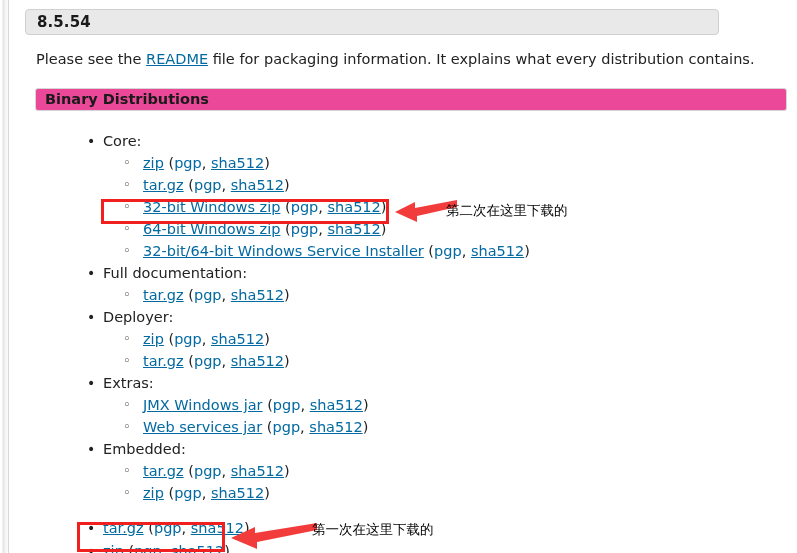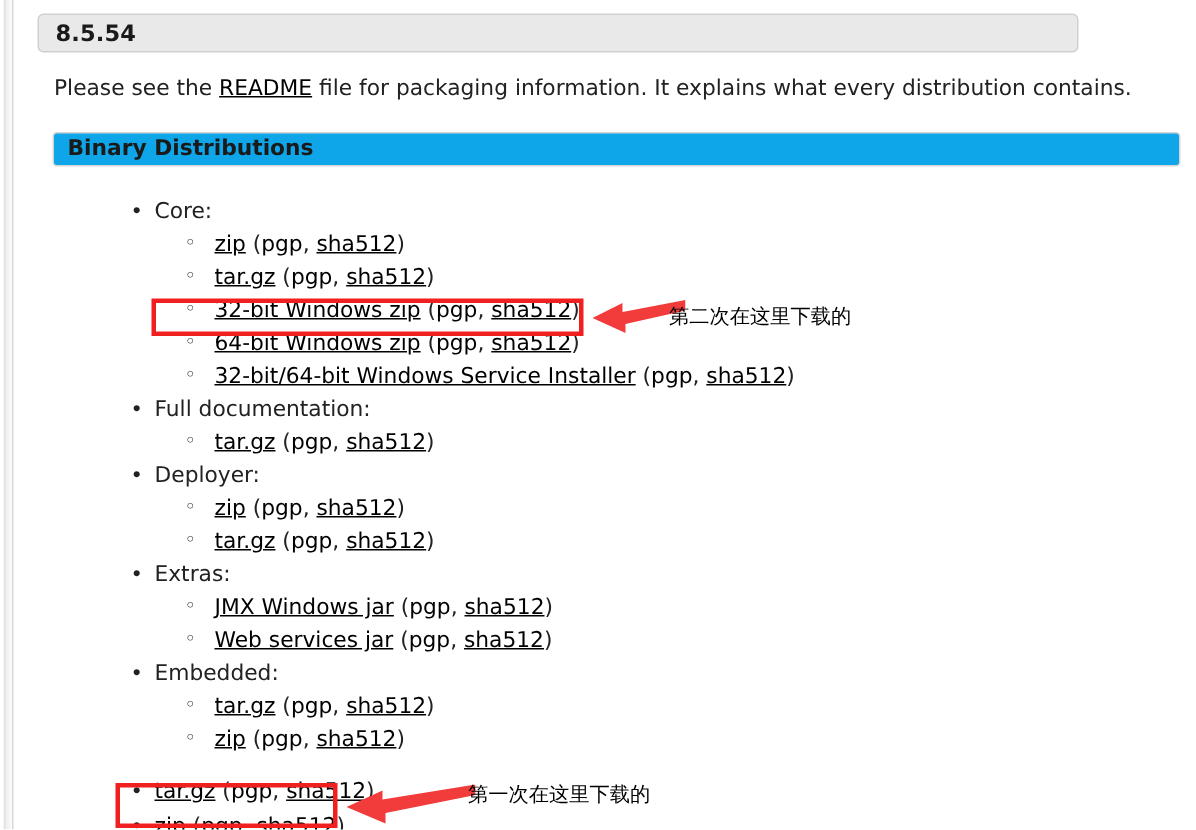--- a/index.html
+++ b/index.html
@@ -74,21 +74,21 @@
     color: #222222;
     white-space: nowrap;
   }
 
   
   .section-bar {
     position: absolute;
     left: 26px;
     width: 752px;
     height: 23px;
-    background: #0ea5e9;
+    background: #ec4899;
     border: 1px solid #d6d6d6;
     border-radius: 3px;
     box-sizing: border-box;
   }
   .section-bar .label {
     position: absolute;
     left: 9px;
     top: 2px;
     font-size: 14.5px;
     font-weight: bold;
@@ -169,21 +169,21 @@
   .src-list > li::before {
     content: "\2022";
     position: absolute;
     left: 6px;
     top: 0;
     font-size: 14px;
     color: #222222;
   }
 
   a.lnk {
-    color: #000000;
+    color: #0369a1;
     text-decoration: underline;
     cursor: pointer;
   }
   .paren { color: #222222; }
 
   
   .anno-box {
     position: absolute;
     border: 3px solid #f02020;
     box-sizing: border-box;

